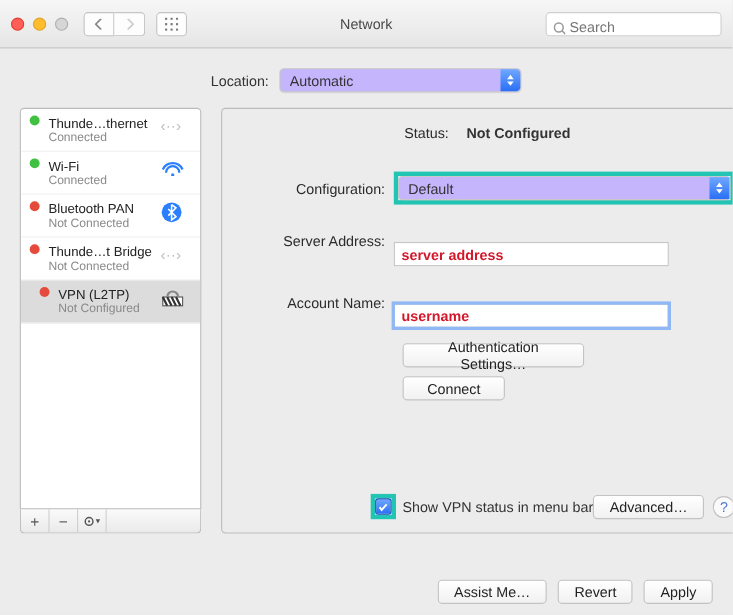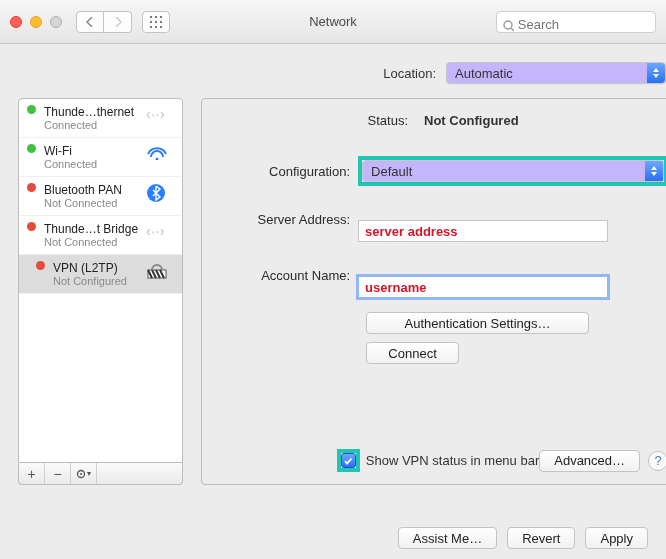--- a/index.html
+++ b/index.html
@@ -45,21 +45,21 @@
     width:160px; height:22px;
     background:#fff; border:1px solid #cfcfcf; border-radius:4px;
     display:flex; align-items:flex-end; padding:0 6px; color:#8a8a8a;
   }
   .searchwrap input {
     border:none; outline:none; background:transparent; font-size:13px; width:100%;
     color:#8a8a8a;
   }
   
   .location-row {
-    display:flex; align-items:center; justify-content:flex-end;
+    display:flex; align-items:center; justify-content:center;
     gap:10px; padding:18px 0 14px;
   }
   .location-row .lbl { text-align:right; }
   .mac-select {
     position:relative; height:22px; background:#c4b5fd;
     border:1px solid #c8c8c8; border-radius:4px;
     display:flex; align-items:center; padding:0 24px 0 8px;
     box-shadow:0 1px 0 rgba(0,0,0,.03);
   }
   .mac-select .steppers {
@@ -327,21 +327,21 @@
       <span class="lbl">Server Address:</span>
       <input class="textfield redtxt" value="server address" style="">
     </div>
 
     <div class="row">
       <span class="lbl">Account Name:</span>
       <input class="textfield redtxt focus" value="username" style="">
     </div>
 
     <div class="detail-buttons">
-      <button class="macbtn" style="width:223px">Authentication Settings…</button>
+      <button class="macbtn" style="width:165px">Authentication Settings…</button>
       <button class="macbtn" style="width:93px">Connect</button>
     </div>
 
     <div class="bottom-of-detail">
       <div class="chk-wrap">
         <span class="teal-check">
           <span class="mac-check">
             <svg width="10" height="10">
               <path d="M2 5 L4 7.5 L8.5 2.5" stroke="#fff" stroke-width="1.8" fill="none"></path>
               </svg>

